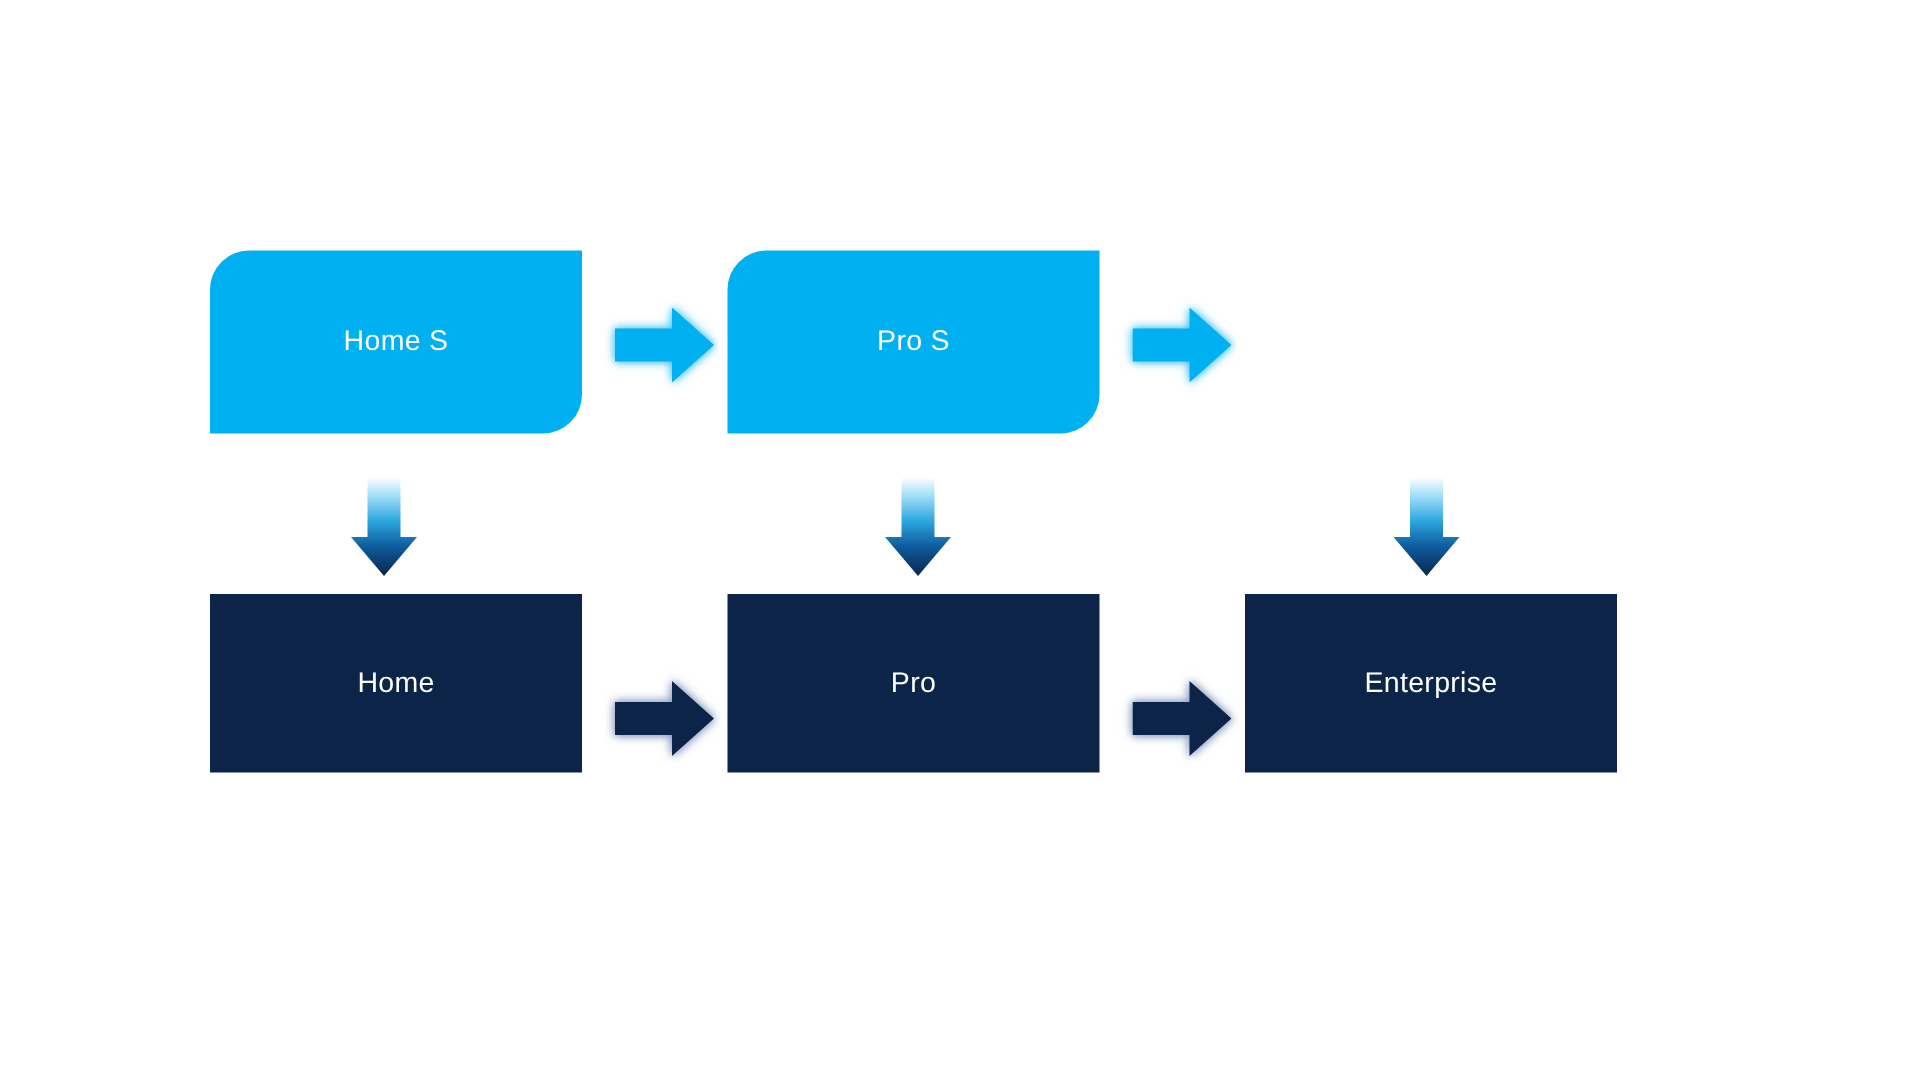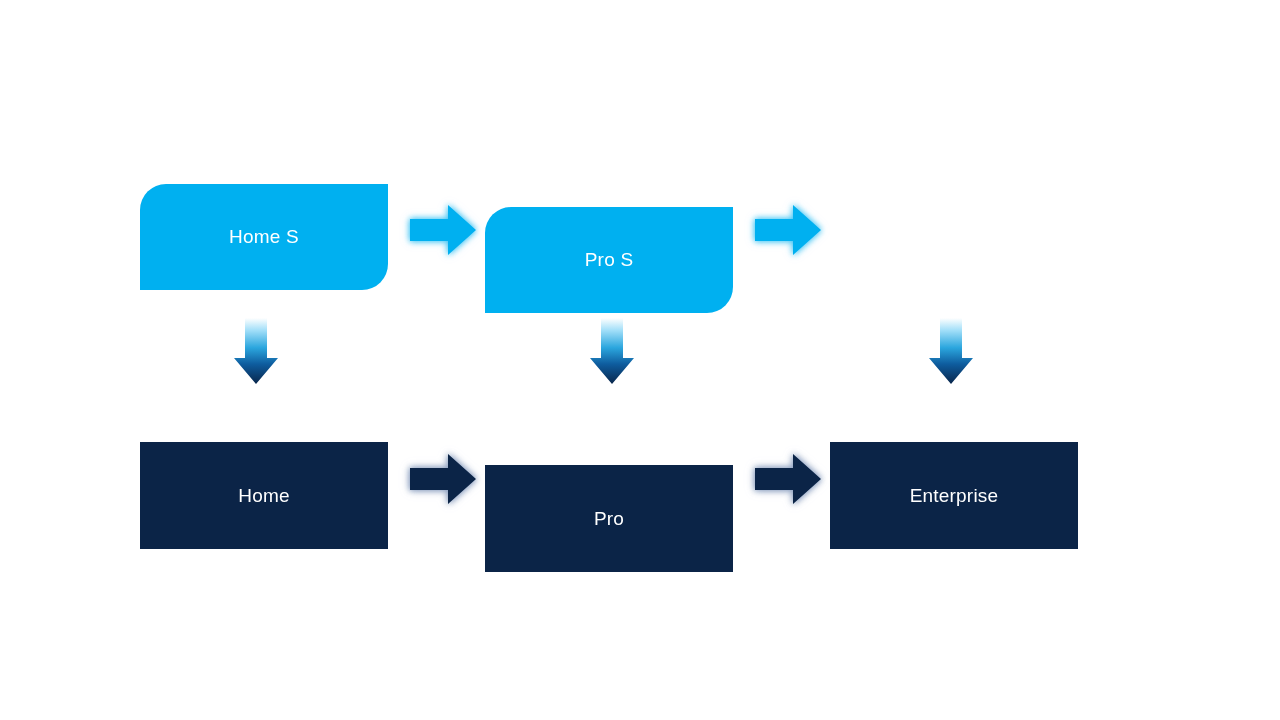--- a/index.html
+++ b/index.html
@@ -23,34 +23,34 @@
     text-align: center;
   }
   .box-label {
     color: var(--label-text, #FFFFFF);
     font-size: 19px;
     font-weight: 400;
     letter-spacing: 0.2px;
   }
   
   .stage {
-    top: 184px;
-    height: 106px;
+    top: 167px;
+    height: 122px;
     background: var(--stage-fill, #00B0F0);
     border-radius: 26px 0 26px 0;
     justify-content: center;
   }
   
   .product {
-    top: 442px;
-    height: 107px;
+    top: 396px;
+    height: 119px;
     background: var(--product-fill, #0B2447);
   }
   .col1 { left: 140px; }
-  .col2 { left: 485px; margin-top: 23px; }
+  .col2 { left: 485px; }
   .col3 { left: 830px; }
 
   .h-arrow {
     position: absolute;
     width: 66px;
     height: 50px;
   }
   .h-arrow.row-top { top: 205px; }
   .h-arrow.row-bottom { top: 454px; }
   .h-arrow.gap1 { left: 410px; }

